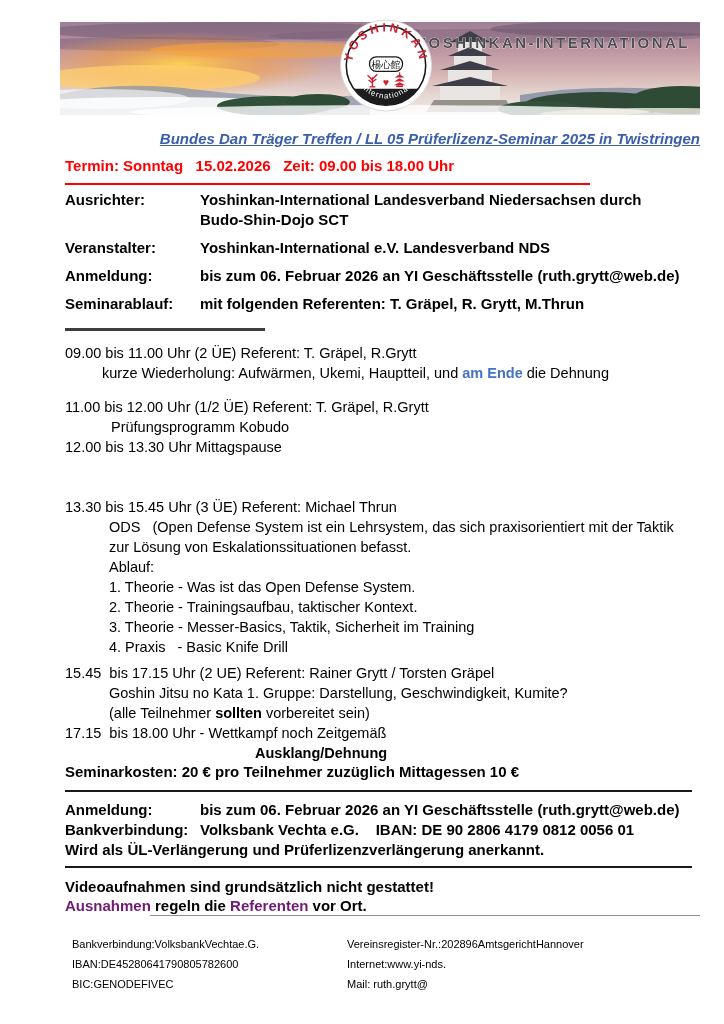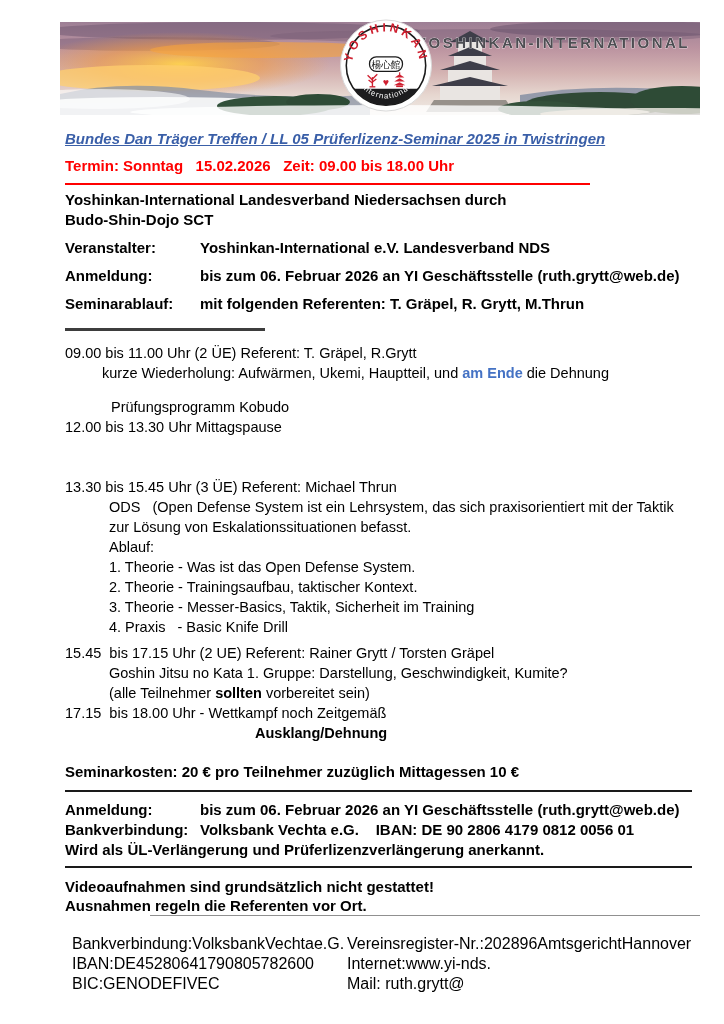--- a/index.html
+++ b/index.html
@@ -9,21 +9,21 @@
     position:relative;overflow:hidden;
   }
   .pre{white-space:pre-wrap;}
   
   .banner{position:absolute;left:60px;top:22px;width:640px;height:93px;}
   .banner svg{display:block;width:640px;height:93px;}
   .logo{position:absolute;left:6px;top:-3px;width:97px;height:97px;}
   
   .content{position:absolute;left:65px;top:0;width:635px;}
   .title{
-    position:absolute;top:130px;left:0;width:635px;text-align:left;
+    position:absolute;top:130px;left:0;width:635px;text-align:right;
     color:#3a5fa8;font-size:15px;font-weight:bold;font-style:italic;
     text-decoration:underline;line-height:18px;
   }
   .termin{
     position:absolute;top:157px;left:0;width:525px;
     color:#ff0000;font-size:15px;font-weight:bold;line-height:17px;
     border-bottom:2px solid #ff0000;padding-bottom:9px;
   }
   .info{position:absolute;top:190px;left:0;width:635px;font-size:15px;font-weight:bold;line-height:20px;}
   .inforow{display:flex;margin-bottom:8px;}
@@ -41,23 +41,23 @@
   .ausklang{padding-left:190px;font-weight:bold;}
   .costs{position:absolute;top:762px;left:0;width:635px;font-size:15px;font-weight:bold;line-height:19px;}
   .rule{position:absolute;left:0;width:627px;height:2px;background:#1a1a1a;}
   .rule1{top:790px;} .rule2{top:866px;}
   .reg{position:absolute;top:800px;left:0;width:635px;font-size:15px;font-weight:bold;line-height:19px;}
   .reg .row{display:flex;margin-bottom:1px;}
   .reg .lbl{width:135px;flex:0 0 135px;}
   .doc{position:absolute;top:877px;left:0;width:635px;font-size:15px;font-weight:bold;line-height:19px;}
   .doc .row{display:flex;}
   .doc .lbl{width:132px;flex:0 0 132px;}
-  .red{color:#000000;}
+  .red{color:#701a75;}
   .grayrule{position:absolute;top:915px;left:85px;width:550px;height:1px;background:#909090;}
-  .footer{position:absolute;top:934px;left:7px;width:628px;font-size:16px;line-height:20px;display:flex;}
+  .footer{position:absolute;top:934px;left:7px;width:628px;font-size:11px;line-height:20px;display:flex;}
   .footer .col1{width:275px;flex:0 0 275px;}
   .footer .col2{flex:1;}
 </style>
 </head>
 <body>
 
 <div class="banner">
   <svg viewBox="0 0 640 93" preserveAspectRatio="none">
     <defs>
       <linearGradient id="sky" x1="0" y1="0" x2="0" y2="1">
@@ -150,20 +150,21 @@
 </div>
 
 <div class="content">
 
   <div class="title pre">Bundes Dan Träger Treffen / LL 05 Prüferlizenz-Seminar 2025 in Twistringen</div>
 
   <div class="termin pre">Termin: Sonntag   15.02.2026   Zeit: 09.00 bis 18.00 Uhr</div>
 
   <div class="info">
     <div class="inforow">
+      <span class="lbl">Ausrichter:</span>
       <span class="val">
         <span class="pre">Yoshinkan-International Landesverband Niedersachsen durch</span><br>
         <span class="pre">Budo-Shin-Dojo SCT</span>
       </span>
     </div>
     <div class="inforow">
       <span class="lbl">Veranstalter:</span>
       <span class="val pre">Yoshinkan-International e.V. Landesverband NDS</span>
     </div>
     <div class="inforow">
@@ -181,20 +182,21 @@
   <div class="schedule">
 
     <div class="sess">
       <div class="pre">09.00 bis 11.00 Uhr (2 ÜE) Referent: T. Gräpel, R.Grytt</div>
       <div class="ind37">
         <span class="pre">kurze Wiederholung: Aufwärmen, Ukemi, Hauptteil, und </span><span class="blue pre">am Ende</span><span class="pre"> die Dehnung</span>
       </div>
     </div>
 
     <div class="sess mt14">
+      <div class="pre">11.00 bis 12.00 Uhr (1/2 ÜE) Referent: T. Gräpel, R.Grytt</div>
       <div class="ind46 pre">Prüfungsprogramm Kobudo</div>
     </div>
 
     <div class="sess mt16">
       <div class="pre">12.00 bis 13.30 Uhr Mittagspause</div>
     </div>
 
     <div class="sess mt22">
       <div class="pre">13.30 bis 15.45 Uhr (3 ÜE) Referent: Michael Thrun</div>
       <div class="ind44 pre">ODS   (Open Defense System ist ein Lehrsystem, das sich praxisorientiert mit der Taktik</div>

